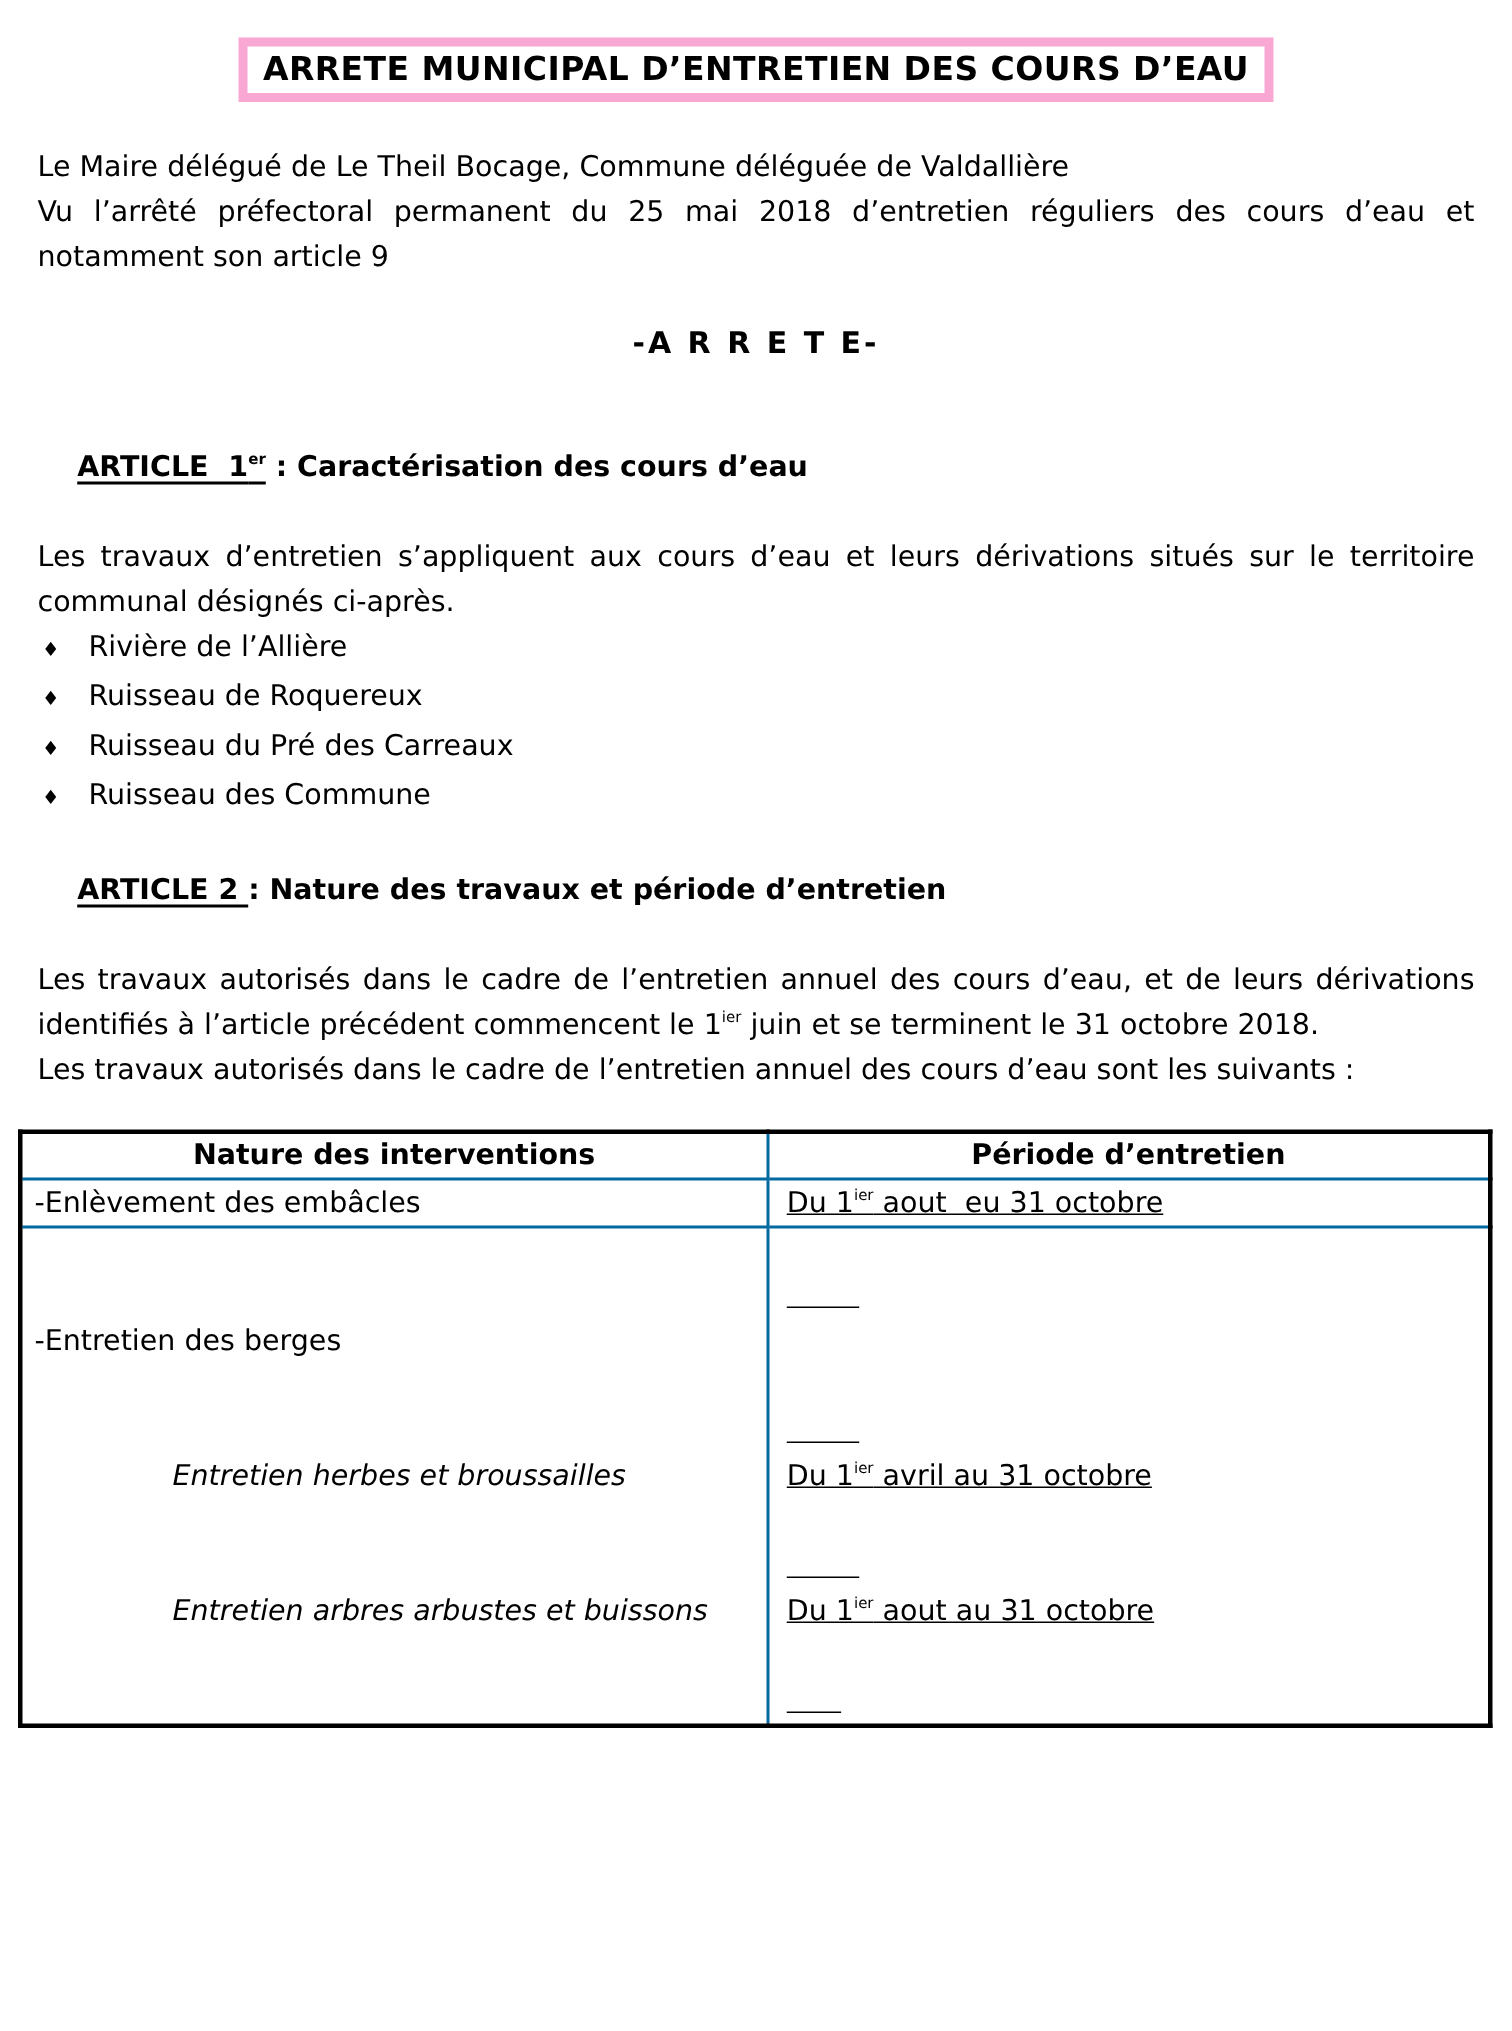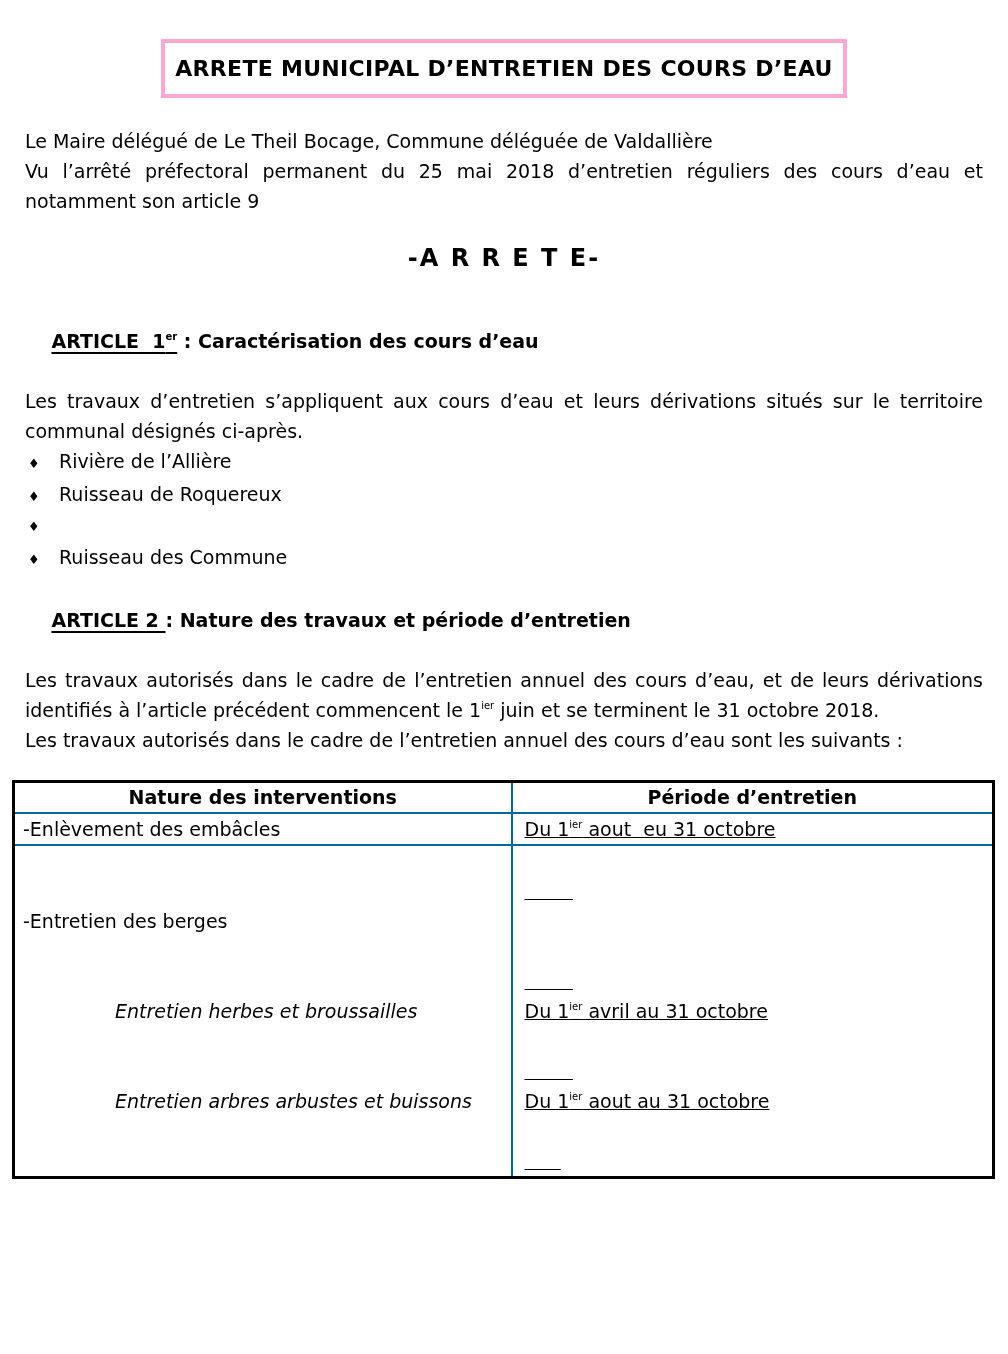--- a/index.html
+++ b/index.html
@@ -11,37 +11,37 @@
     background:#ffffff;
     color:#000000;
     font-family:"DejaVu Sans", "Liberation Sans", sans-serif;
     font-size:19px;
     line-height:30px;
     padding:25px 25px 0 25px;
     overflow:hidden;
   }
   .title-box {
     display:table;
-    margin:14px auto;
-    border:4px solid #f9a8d4;
-    padding:12px 10px;
+    margin:0 auto;
+    border:6px solid #f9a8d4;
+    padding:2px 10px;
     font-size:22px;
     font-weight:bold;
     line-height:27px;
     letter-spacing:0.3px;
     white-space:nowrap;
   }
   .intro-line { margin-top:28px; }
   .para { text-align:justify; }
   .visa { }
   .arrete-line {
     margin-top:27px;
     text-align:center;
     font-weight:bold;
-    font-size:24px;
+    font-size:20px;
     letter-spacing:2px;
   }
   .heading {
     font-weight:bold;
     white-space:pre-wrap;
   }
   .h-a1 { margin-top:23px; }
   .h-a2, .h-a3, .h-a4, .h-a5 { margin-top:0; }
   .h-a3 { margin-top:27px; }
   .u {
@@ -118,20 +118,21 @@
     <div class="bullet-row">
       <span class="bullet-icon">♦</span>
       <span>Rivière de l’Allière</span>
     </div>
     <div class="bullet-row">
       <span class="bullet-icon">♦</span>
       <span>Ruisseau de Roquereux</span>
     </div>
     <div class="bullet-row">
       <span class="bullet-icon">♦</span>
+      <span>Ruisseau du Pré des Carreaux</span>
     </div>
     <div class="bullet-row">
       <span class="bullet-icon">♦</span>
       <span>Ruisseau des Commune</span>
     </div>
   </div>
 
   <div class="heading h-a2">
     <span class="u">ARTICLE 2 </span><span>: Nature des travaux et période d’entretien</span>
   </div>

